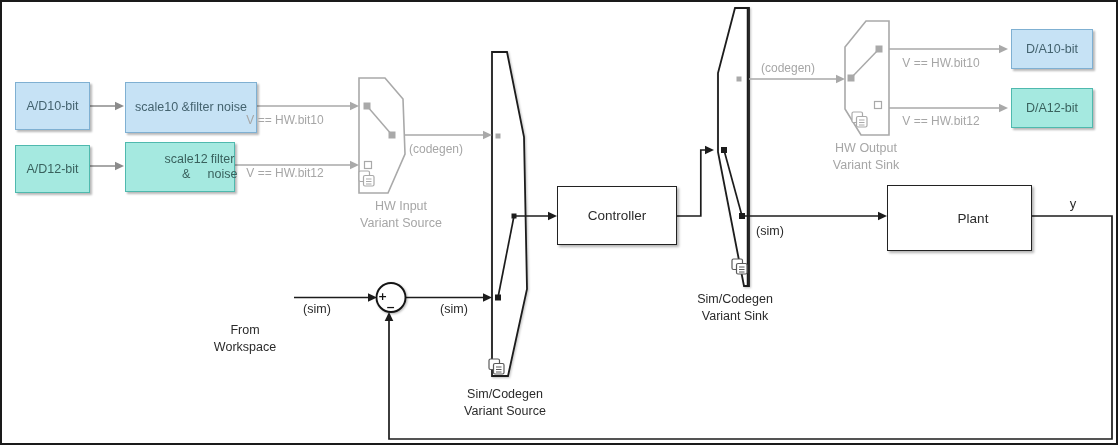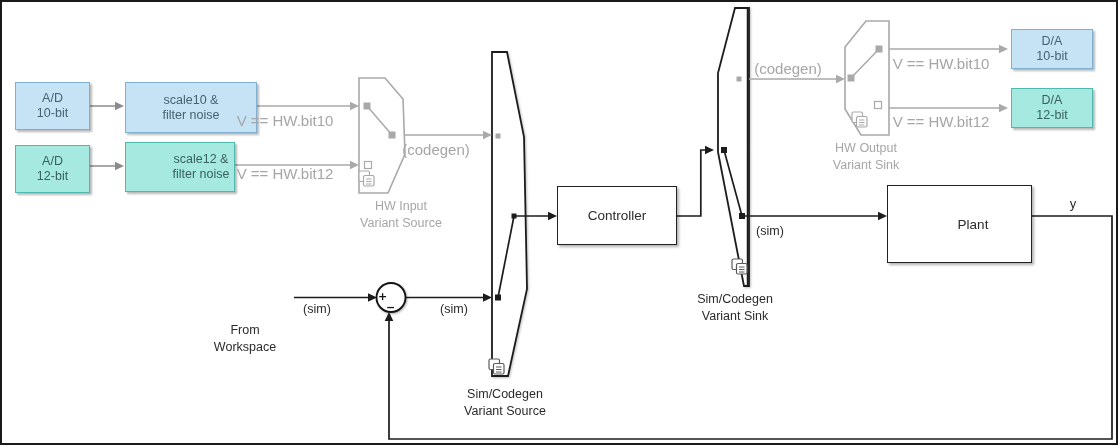--- a/index.html
+++ b/index.html
@@ -21,29 +21,29 @@
   .port-g{fill:var(--inactive-gray);}
   .port-open{fill:#fff;stroke:var(--inactive-gray);stroke-width:1.2;}
   .port-d{fill:var(--line-dark);}
   .badge-g rect{fill:#fff;stroke:var(--inactive-gray);stroke-width:1.2;}
   .badge-g line{stroke:var(--inactive-gray);stroke-width:1;}
   .badge-d rect{fill:#fff;stroke:#5a5a5a;stroke-width:1.2;}
   .badge-d line{stroke:#5a5a5a;stroke-width:1;}
   .sumc{fill:#fff;stroke:#141414;stroke-width:1.9;filter:drop-shadow(1.5px 1.5px 1px rgba(0,0,0,0.3));}
   .sumtxt{font:bold 11px "DejaVu Sans",sans-serif;fill:#141414;}
   
-  .block{position:absolute;display:flex;flex-direction:column;align-items:center;justify-content:center;
+  .block{position:absolute;display:flex;flex-direction:row;align-items:center;justify-content:center;
     font-size:12.5px;line-height:15px;text-align:center;box-sizing:border-box;}
   .blue{background:var(--blue-fill);border:1.5px solid var(--blue-border);color:#44636f;
     box-shadow:1.5px 1.5px 2px rgba(0,0,0,0.28);}
   .teal{background:var(--teal-fill);border:1.5px solid var(--teal-border);color:#39615d;
     box-shadow:1.5px 1.5px 2px rgba(0,0,0,0.28);}
   .wht{background:#fff;border:1.7px solid #222;color:#2b2b2b;
     box-shadow:2px 2px 2.5px rgba(0,0,0,0.3);}
-  .lbl{position:absolute;transform:translate(-50%,-50%);white-space:nowrap;font-size:15px;}
+  .lbl{position:absolute;transform:translate(-50%,-50%);white-space:nowrap;font-size:12px;}
   .cap{position:absolute;transform:translateX(-50%);text-align:center;font-size:12.5px;line-height:16.5px;white-space:nowrap;}
   .gray{color:var(--label-gray);}
   .dark{color:#2b2b2b;}
 </style>
 </head>
 <body>
 
 <div id="canvas">
 
   <svg id="wires" viewBox="0 0 1118 445">
@@ -186,21 +186,21 @@
     <div>scale10 &amp;</div>
     <div>filter noise</div>
   </div>
   <div class="block teal" style="left:123px;top:140px;width:110px;height:50px;padding-left:42px;">
     <div>scale12 &amp;</div>
     <div>filter noise</div>
   </div>
   <div class="block wht" style="left:555px;top:184px;width:120px;height:59px;font-size:13.5px;">
     <div>Controller</div>
   </div>
-  <div class="block wht" style="left:885px;top:183px;width:145px;height:78px;font-size:13.5px;padding-left:27px;">
+  <div class="block wht" style="left:885px;top:183px;width:145px;height:66px;font-size:13.5px;padding-left:27px;">
     <div>Plant</div>
   </div>
   <div class="block blue" style="left:1009px;top:27px;width:82px;height:40px;">
     <div>D/A</div>
     <div>10-bit</div>
   </div>
   <div class="block teal" style="left:1009px;top:86px;width:82px;height:40px;">
     <div>D/A</div>
     <div>12-bit</div>
   </div>

